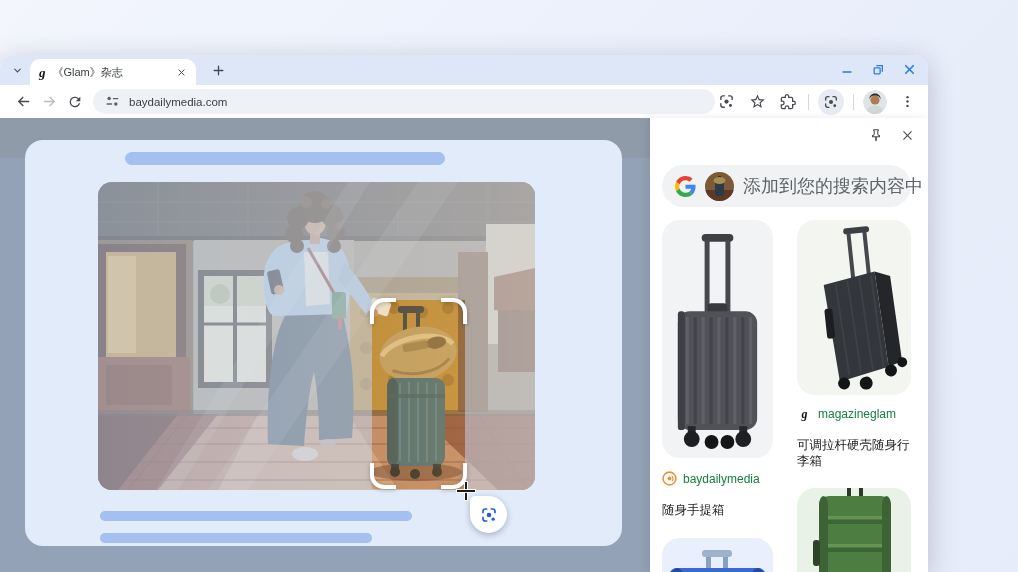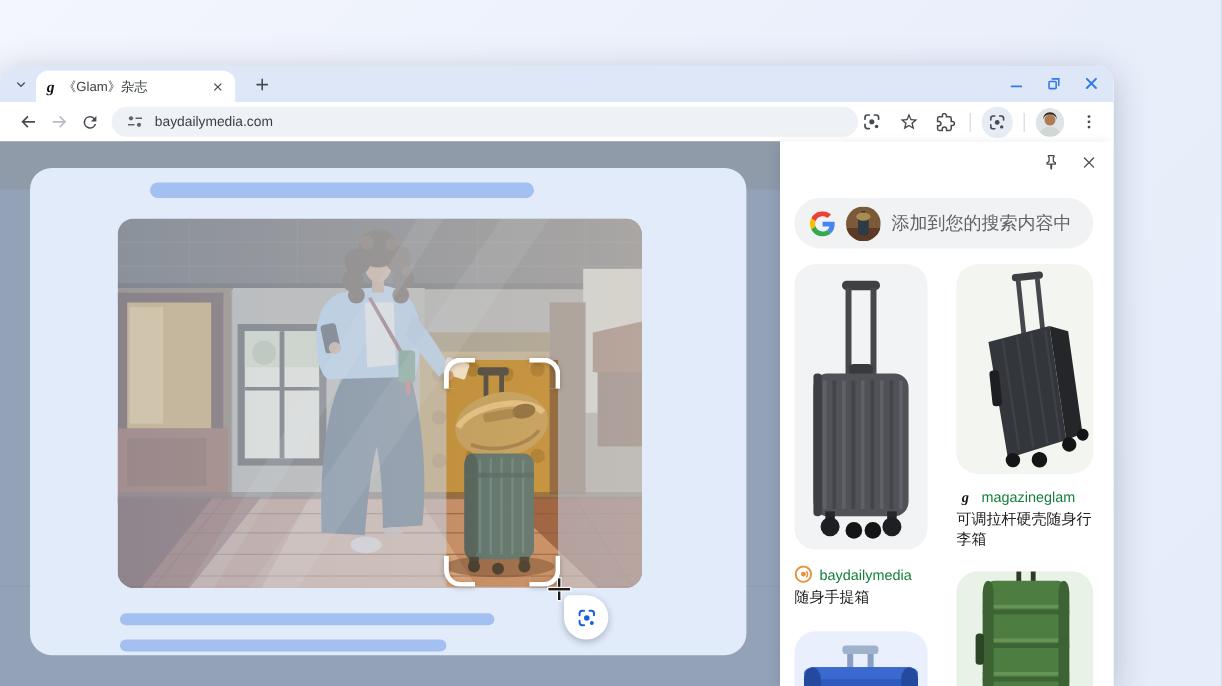--- a/index.html
+++ b/index.html
@@ -79,34 +79,34 @@
   
   .sidepanel{ width:278px; background:#fff; position:relative;
     box-shadow:-3px 0 8px rgba(40,50,70,.10); }
   .panel-header{ position:absolute; top:8px; right:12px; display:flex; gap:13px; align-items:center; color:#45494e;}
   .ph-ic{ width:18px; height:18px; display:grid; place-items:center; }
   .search-pill{ position:absolute; left:12px; top:47px; width:249px; height:42px;
     background:#f0f2f3; border-radius:21px; display:flex; align-items:center;
     padding:0 10px 0 13px; gap:9px; }
   .g-logo{ width:21px; height:21px; flex:0 0 auto; }
   .pill-thumb{ width:29px; height:29px; border-radius:50%; overflow:hidden; flex:0 0 auto; }
-  .pill-text{ font-size:15px; color:#5f6368; white-space:nowrap;text-align:center; }
+  .pill-text{ font-size:18px; color:#5f6368; white-space:nowrap;text-align:center; }
   .results{ position:absolute; left:12px; top:102px; display:flex; gap:24px; }
   .col{ display:flex; flex-direction:column; }
   .col1{ width:111px; } .col2{ width:114px; }
   .prod-card{ border-radius:18px; overflow:hidden; width:100%; }
   .prod-card svg{ display:block; width:100%; }
   .card-gray{ height:238px; background:#f1f3f5; }
   .card-dark{ height:175px; background:#f3f5f1; }
   .card-blue{ height:120px; background:#e9effc; margin-top:20px; }
   .card-green{ height:165px; background:#e9f2e6; margin-top:18px; }
   .src-row{ display:flex; align-items:center; gap:6px; margin-top:13px; }
   .src-ic{ width:15px; height:15px; flex:0 0 auto; display:grid; place-items:center;}
   .src-name{ font-size:12px; color:#15803d; }
-  .prod-title{ font-size:12.5px; color:#202124; margin-top:4px; line-height:1.3; }
+  .prod-title{ font-size:12.5px; color:#202124; margin-top:16px; line-height:1.3; }
   .col2 .src-row{ margin-top:11px; }
 </style>
 </head>
 <body>
 
 <div class="window">
 
   <div class="tabstrip">
     <div class="tab-search-btn">
       <svg width="11" height="11" viewBox="0 0 24 24" fill="none" stroke="currentColor" stroke-width="2.6" stroke-linecap="round">

